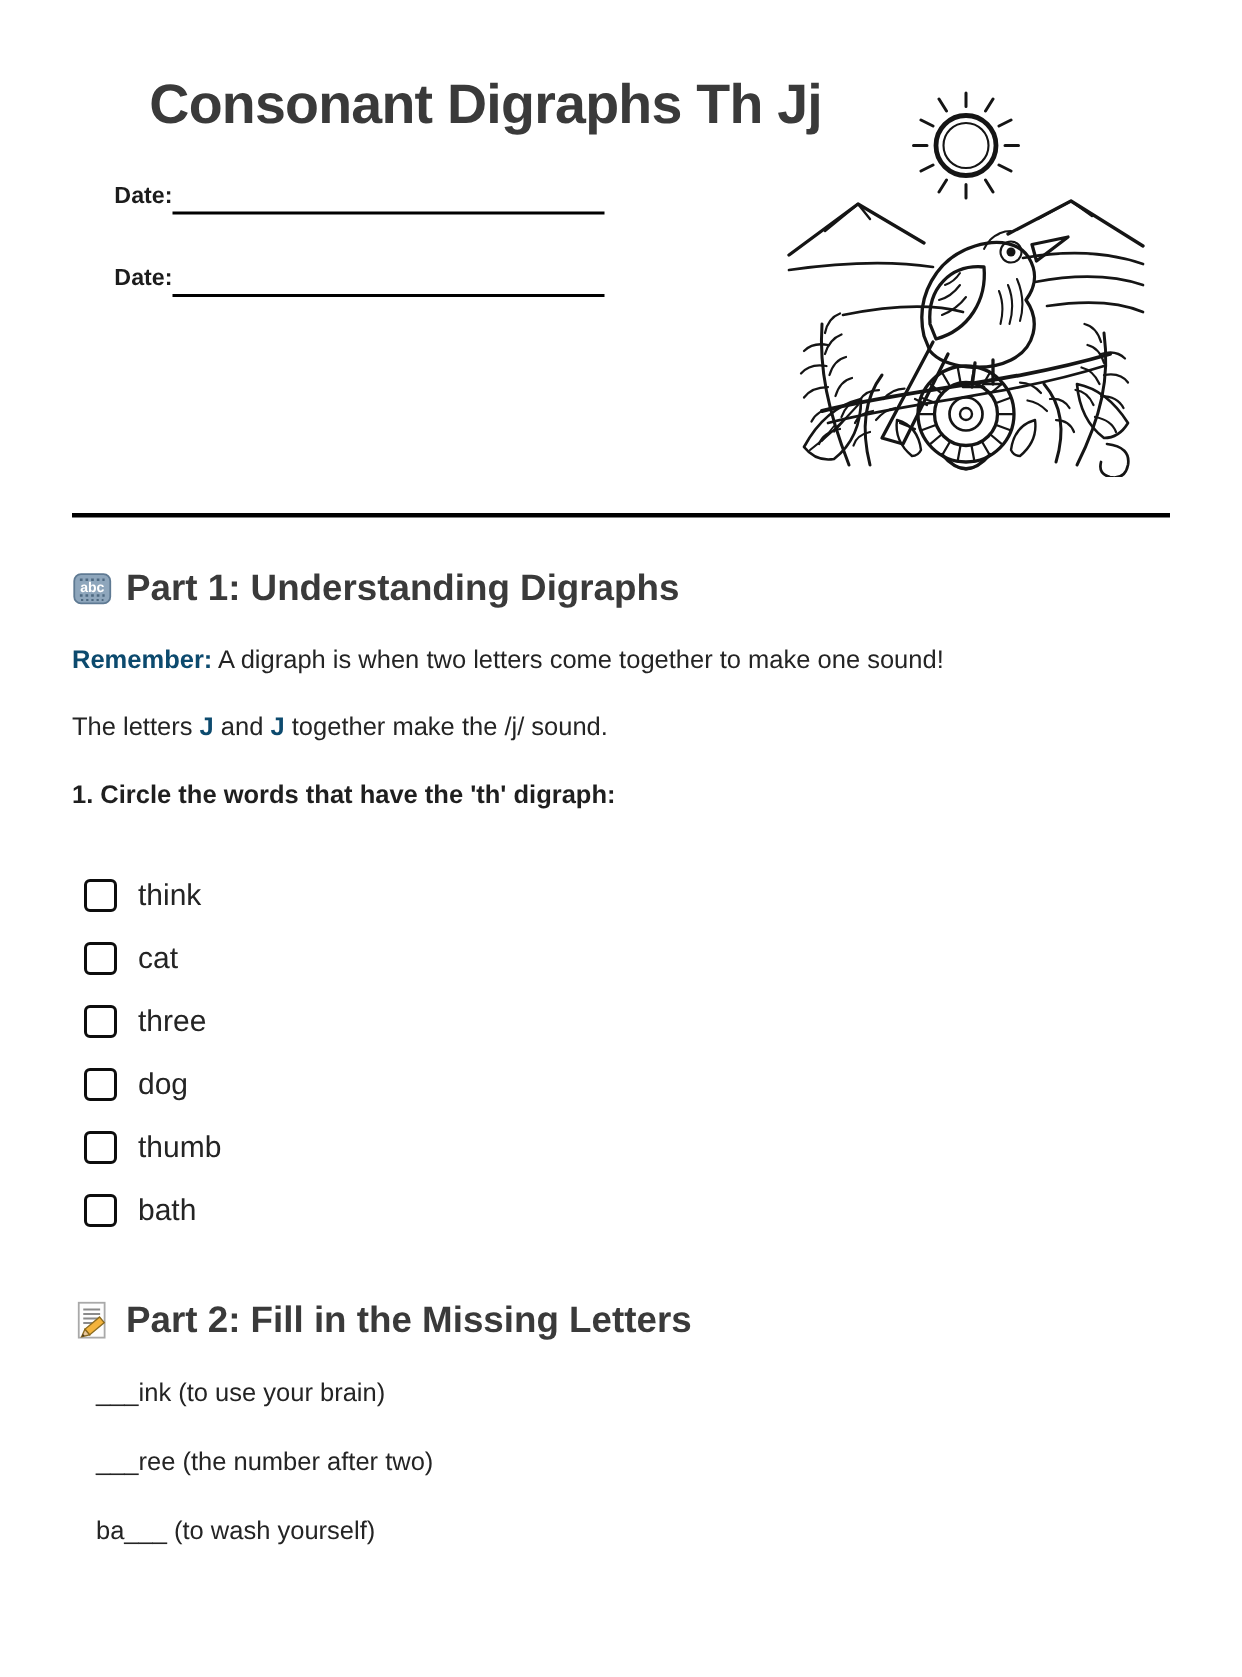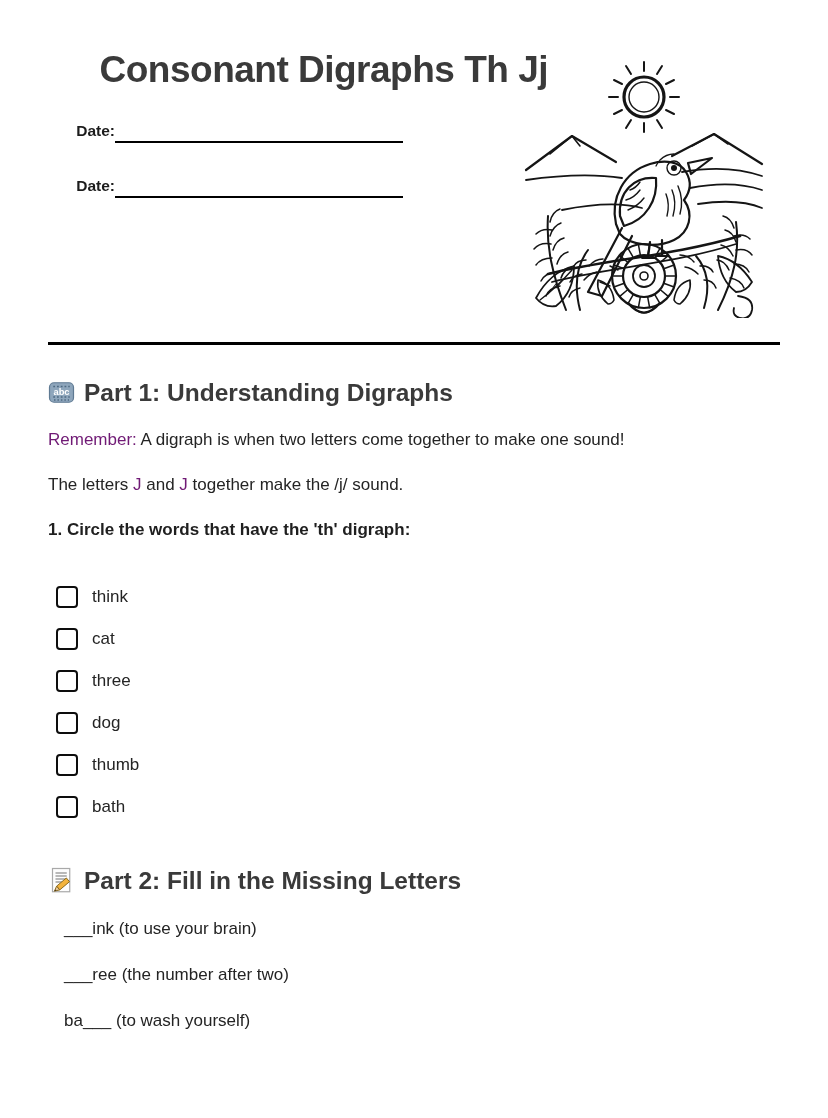--- a/index.html
+++ b/index.html
@@ -23,30 +23,30 @@
   .illustration{position:absolute;top:12px;right:14px;width:244px;height:258px;}
   
   .rule{border:none;height:3px;background:#000;margin:20px 0 0;}
   
   .section-heading{
     display:flex;align-items:flex-start;gap:9px;
     margin:34px 0 0;font-size:24.5px;font-weight:700;color:#3a3a3a;
   }
   .section-heading .h-icon{width:27px;height:27px;flex:0 0 auto;}
   p{font-size:17px;line-height:1.35;margin:22px 0;white-space:pre-wrap;}
-  .b{font-weight:400;color:#701a75;}
+  .b{font-weight:700;color:#0c4a6e;}
   .q{font-weight:700;color:#1f1f1f;}
   
   .word-list{margin-top:44px;}
   .word-row{display:flex;align-items:center;gap:14px;margin:0 0 19px 8px;height:23px;}
   .checkbox{
     width:22px;height:22px;box-sizing:border-box;
     border:2.2px solid #0d0d0d;border-radius:4px;background:#fff;flex:0 0 auto;
   }
-  .word-label{font-size:17px;color:#242424;}
+  .word-label{font-size:20px;color:#242424;}
   .part2{margin-top:48px;}
   .fill-item{margin:23px 16px;}
 </style>
 </head>
 <body>
 
 <div class="page">
 
   <div class="header">
     <h1 class="doc-title">Consonant Digraphs Th Jj</h1>

